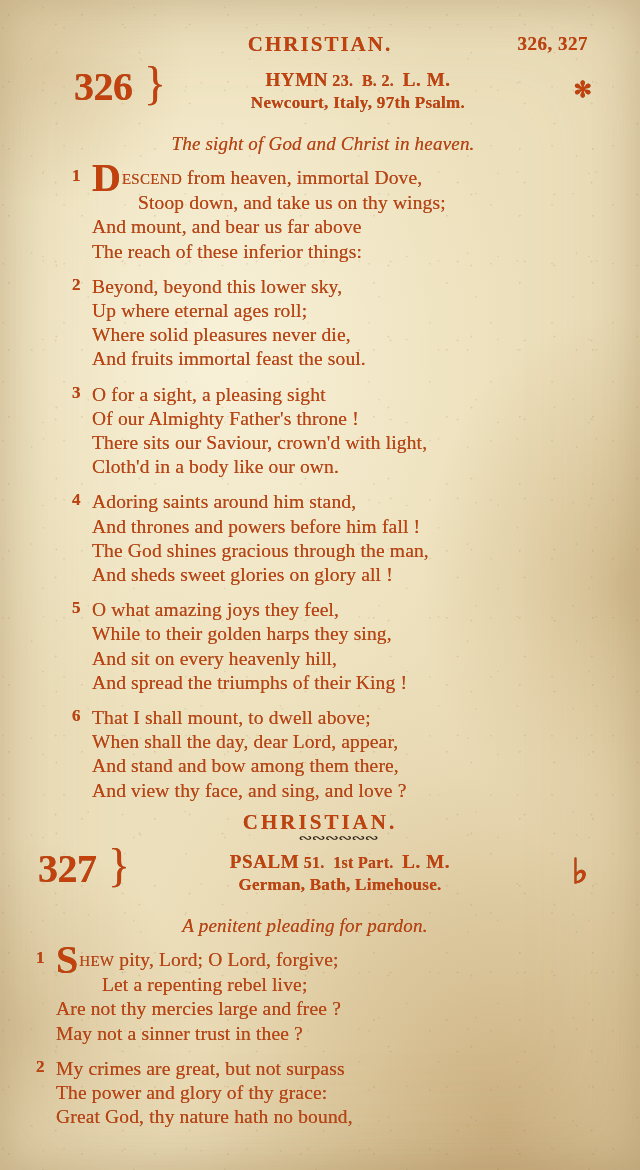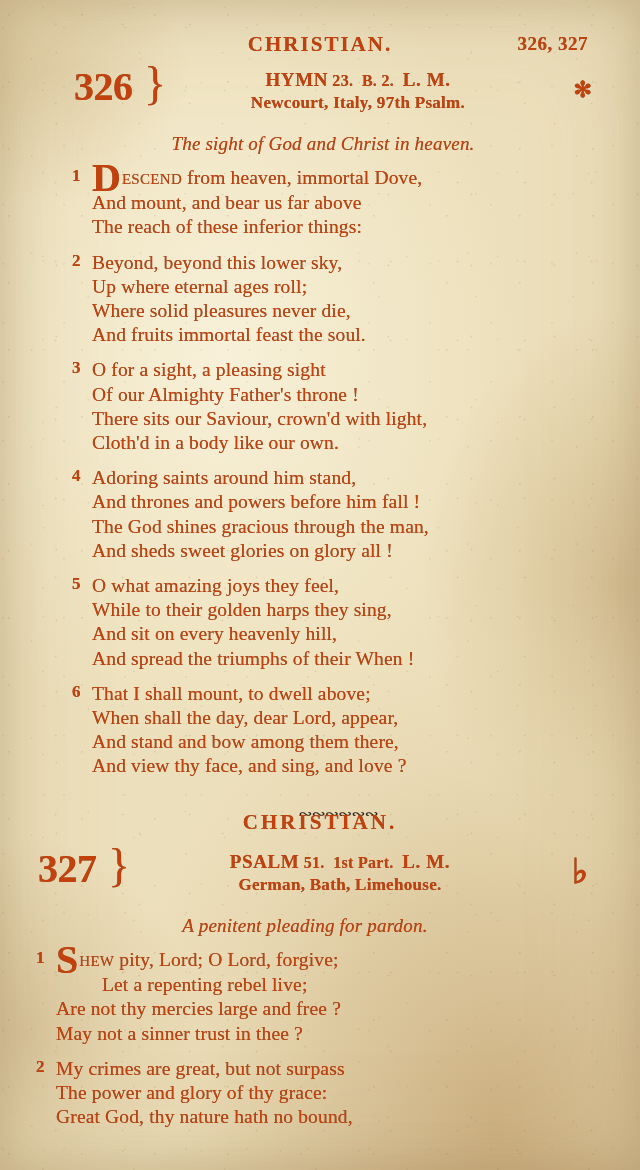--- a/index.html
+++ b/index.html
@@ -242,20 +242,21 @@
           <div class="hymn-line2 ink">Newcourt, Italy, 97th Psalm.</div>
         </div>
         <span class="head-mark star ink">✻</span>
       </div>
 
       <div class="caption ink">The sight of God and Christ in heaven.</div>
 
       <div class="stanza dropcap">
         <span class="snum ink">1</span>
         <div class="vline ink"><span class="dcap">D</span><span class="scaps">ESCEND</span><span> from heaven, immortal Dove,</span></div>
+        <div class="vline line2 ink">Stoop down, and take us on thy wings;</div>
         <div class="vline ink">And mount, and bear us far above</div>
         <div class="vline ink">The reach of these inferior things:</div>
       </div>
 
       <div class="stanza">
         <span class="snum ink">2</span>
         <div class="vline ink">Beyond, beyond this lower sky,</div>
         <div class="vline ink">Up where eternal ages roll;</div>
         <div class="vline ink">Where solid pleasures never die,</div>
         <div class="vline ink">And fruits immortal feast the soul.</div>
@@ -275,21 +276,21 @@
         <div class="vline ink">And thrones and powers before him fall !</div>
         <div class="vline ink">The God shines gracious through the man,</div>
         <div class="vline ink">And sheds sweet glories on glory all !</div>
       </div>
 
       <div class="stanza">
         <span class="snum ink">5</span>
         <div class="vline ink">O what amazing joys they feel,</div>
         <div class="vline ink">While to their golden harps they sing,</div>
         <div class="vline ink">And sit on every heavenly hill,</div>
-        <div class="vline ink">And spread the triumphs of their When !</div>
+        <div class="vline ink">And spread the triumphs of their King !</div>
       </div>
 
       <div class="stanza">
         <span class="snum ink">6</span>
         <div class="vline ink">That I shall mount, to dwell above;</div>
         <div class="vline ink">When shall the day, dear Lord, appear,</div>
         <div class="vline ink">And stand and bow among them there,</div>
         <div class="vline ink">And view thy face, and sing, and love ?</div>
       </div>
 

